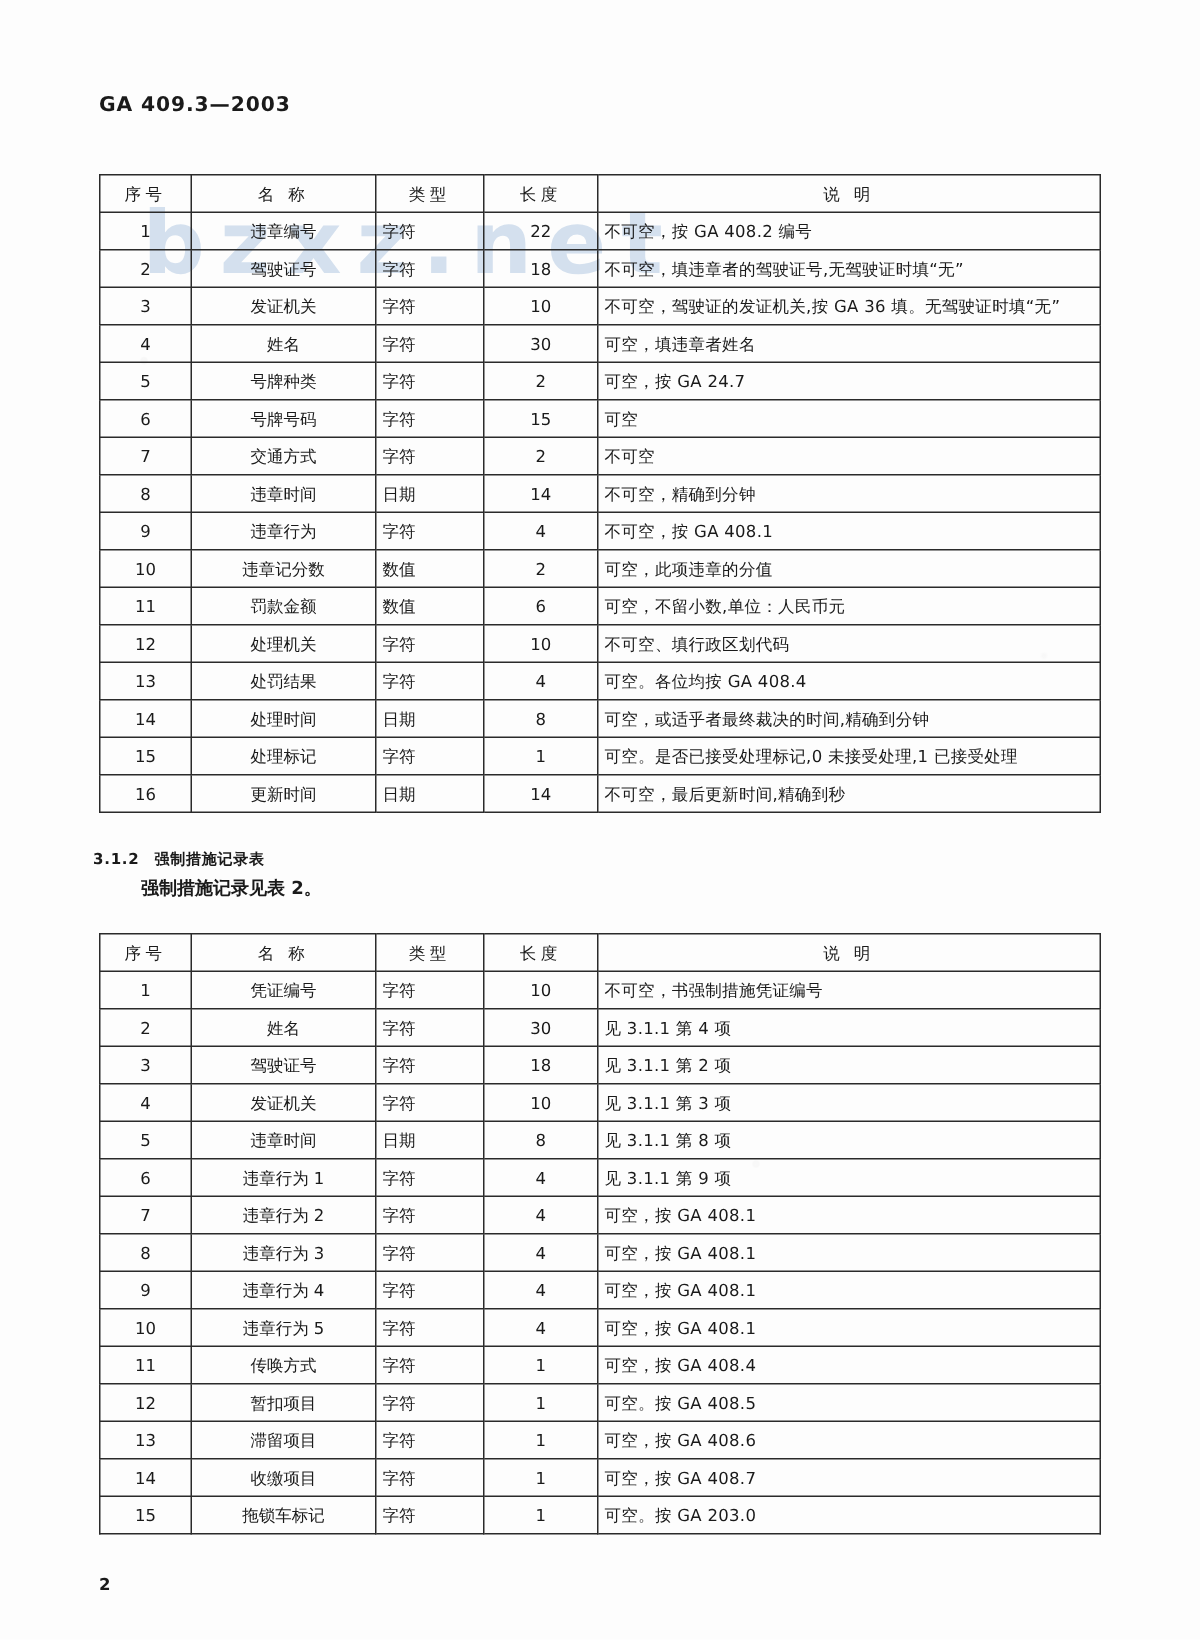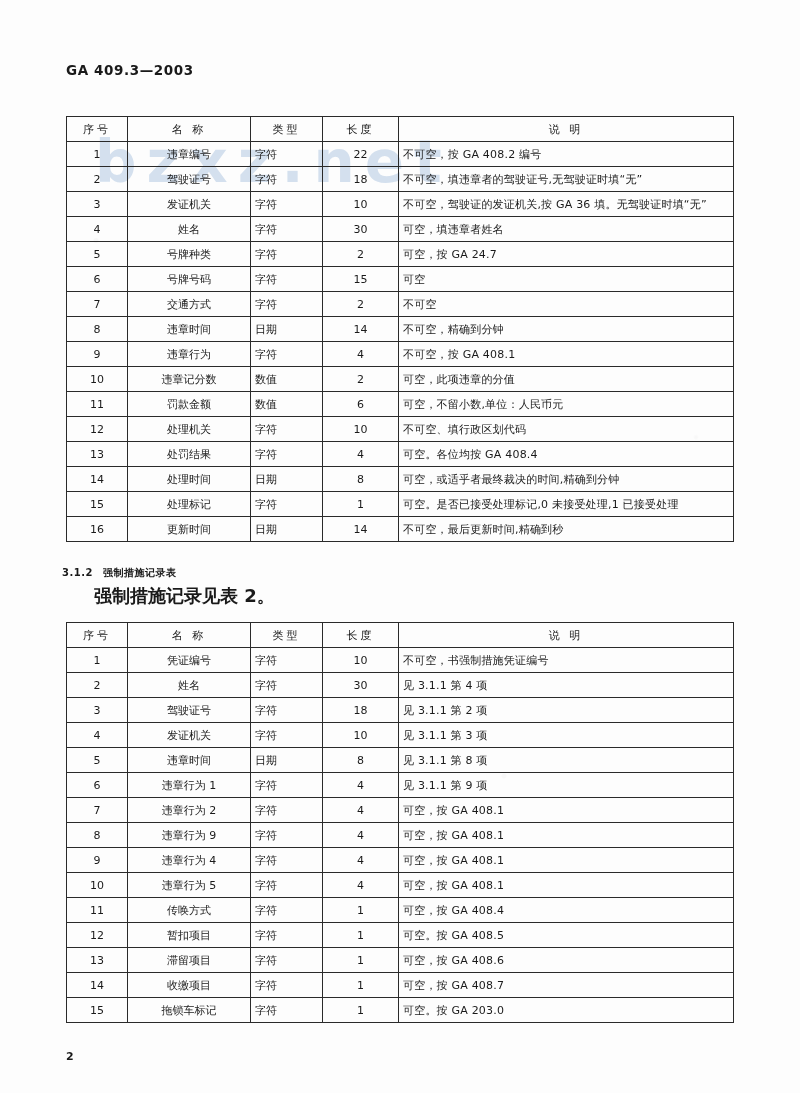--- a/index.html
+++ b/index.html
@@ -114,21 +114,21 @@
     position: absolute;
     left: 62px;
     font-size: 10px;
   }
   #sec-heading { top: 566px; }
   #sec-heading .num { font-weight: bold; letter-spacing: 0.5px; }
   #sec-heading .ttl { font-weight: bold; margin-left: 10px; letter-spacing: 0.5px; }
   #sec-body {
     top: 584px;
     left: 94px;
-    font-size: 18px;
+    font-size: 12px;
     font-weight: bold;
   }
 </style>
 </head>
 <body>
 
 <div class="page">
 
   <div class="watermark">bzxz.net</div>
 
@@ -322,21 +322,21 @@
         </tr>
         <tr>
           <td class="c-seq">7</td>
           <td class="c-name">违章行为 2</td>
           <td class="c-type">字符</td>
           <td class="c-len">4</td>
           <td class="c-desc">可空，按 GA 408.1</td>
         </tr>
         <tr>
           <td class="c-seq">8</td>
-          <td class="c-name">违章行为 9</td>
+          <td class="c-name">违章行为 3</td>
           <td class="c-type">字符</td>
           <td class="c-len">4</td>
           <td class="c-desc">可空，按 GA 408.1</td>
         </tr>
         <tr>
           <td class="c-seq">9</td>
           <td class="c-name">违章行为 4</td>
           <td class="c-type">字符</td>
           <td class="c-len">4</td>
           <td class="c-desc">可空，按 GA 408.1</td>

